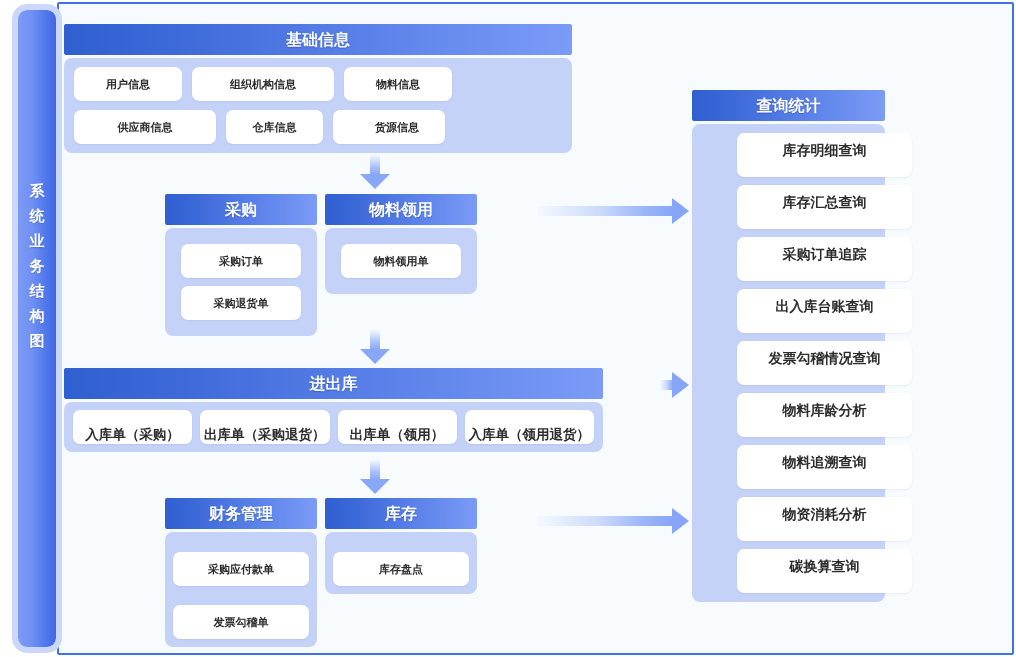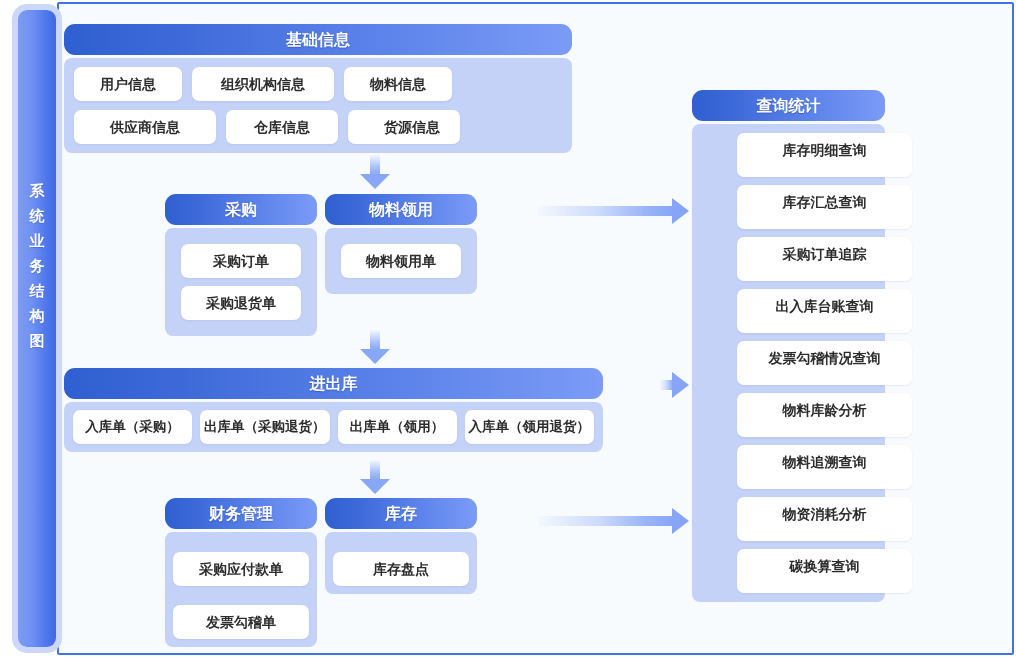--- a/index.html
+++ b/index.html
@@ -62,21 +62,21 @@
   
   .group { position: absolute; }
 
   .group-header {
     height: 31px;
     line-height: 31px;
     text-align: center;
     color: #ffffff;
     font-size: 16px;
     font-weight: bold;
-    border-radius: 11px;
+    border-radius: 2px;
     background: linear-gradient(90deg, #2f5fd0 0%, #3e6ad9 22%, #5c83ea 62%, #7b9bf6 100%);
     text-shadow: 0 1px 1px rgba(25,55,140,.40);
     position: relative;
     z-index: 2;
   }
 
   .group-body {
     margin-top: 3px;
     background: #c5d2f8;
     border-radius: 8px;
@@ -87,46 +87,46 @@
   }
   .group-body.col { flex-direction: column; }
 
   .item {
     background: #ffffff;
     border-radius: 7px;
     height: 34px;
     line-height: 34px;
     text-align: center;
     color: #2c2c2c;
-    font-size: 14px;
+    font-size: 11px;
     font-weight: bold;
     padding: 0 10px;
     box-shadow: 0 1px 2px rgba(60,90,180,.10);
     white-space: nowrap;
   }
 
   
   #g-base { left: 64px; top: 24px; width: 508px; }
   #g-base .group-body { padding: 9px 10px; gap: 9px 10px; }
   #g-base .item { flex: 0 0 auto; min-width: 0; }
   #g-base .item.w1 { width: 108px; }
   #g-base .item.w2 { width: 142px; }
-  #g-base .item.w3 { width: 112px; }
+  #g-base .item.w3 { width: 97px; }
   #g-base .item.w4 { width: 112px; padding-left: 26px; }
 
   
   #g-purchase { left: 165px; top: 194px; width: 152px; }
   #g-requisition { left: 325px; top: 194px; width: 152px; }
   #g-purchase .group-body, #g-requisition .group-body { padding: 16px; }
   #g-purchase .item, #g-requisition .item { width: 100%; }
 
   
   #g-inout { left: 64px; top: 368px; width: 539px; }
   #g-inout .group-body { padding: 8px 9px; gap: 8px; flex-wrap: nowrap; }
-  #g-inout .item { flex: 1 1 0; font-size: 13.5px; padding: 0 4px; }
+  #g-inout .item { flex: 1 1 0; font-size: 13.5px; padding: 8px 4px; }
 
   
   #g-finance { left: 165px; top: 498px; width: 152px; }
   #g-stock { left: 325px; top: 498px; width: 152px; }
   #g-finance .group-body, #g-stock .group-body { padding: 8px; gap: 7px; }
   #g-finance .item, #g-stock .item { width: 100%; margin-top: 12px; }
 
   
   #g-query { left: 692px; top: 90px; width: 193px; }
   #g-query .group-body { padding: 9px; gap: 8px; }

